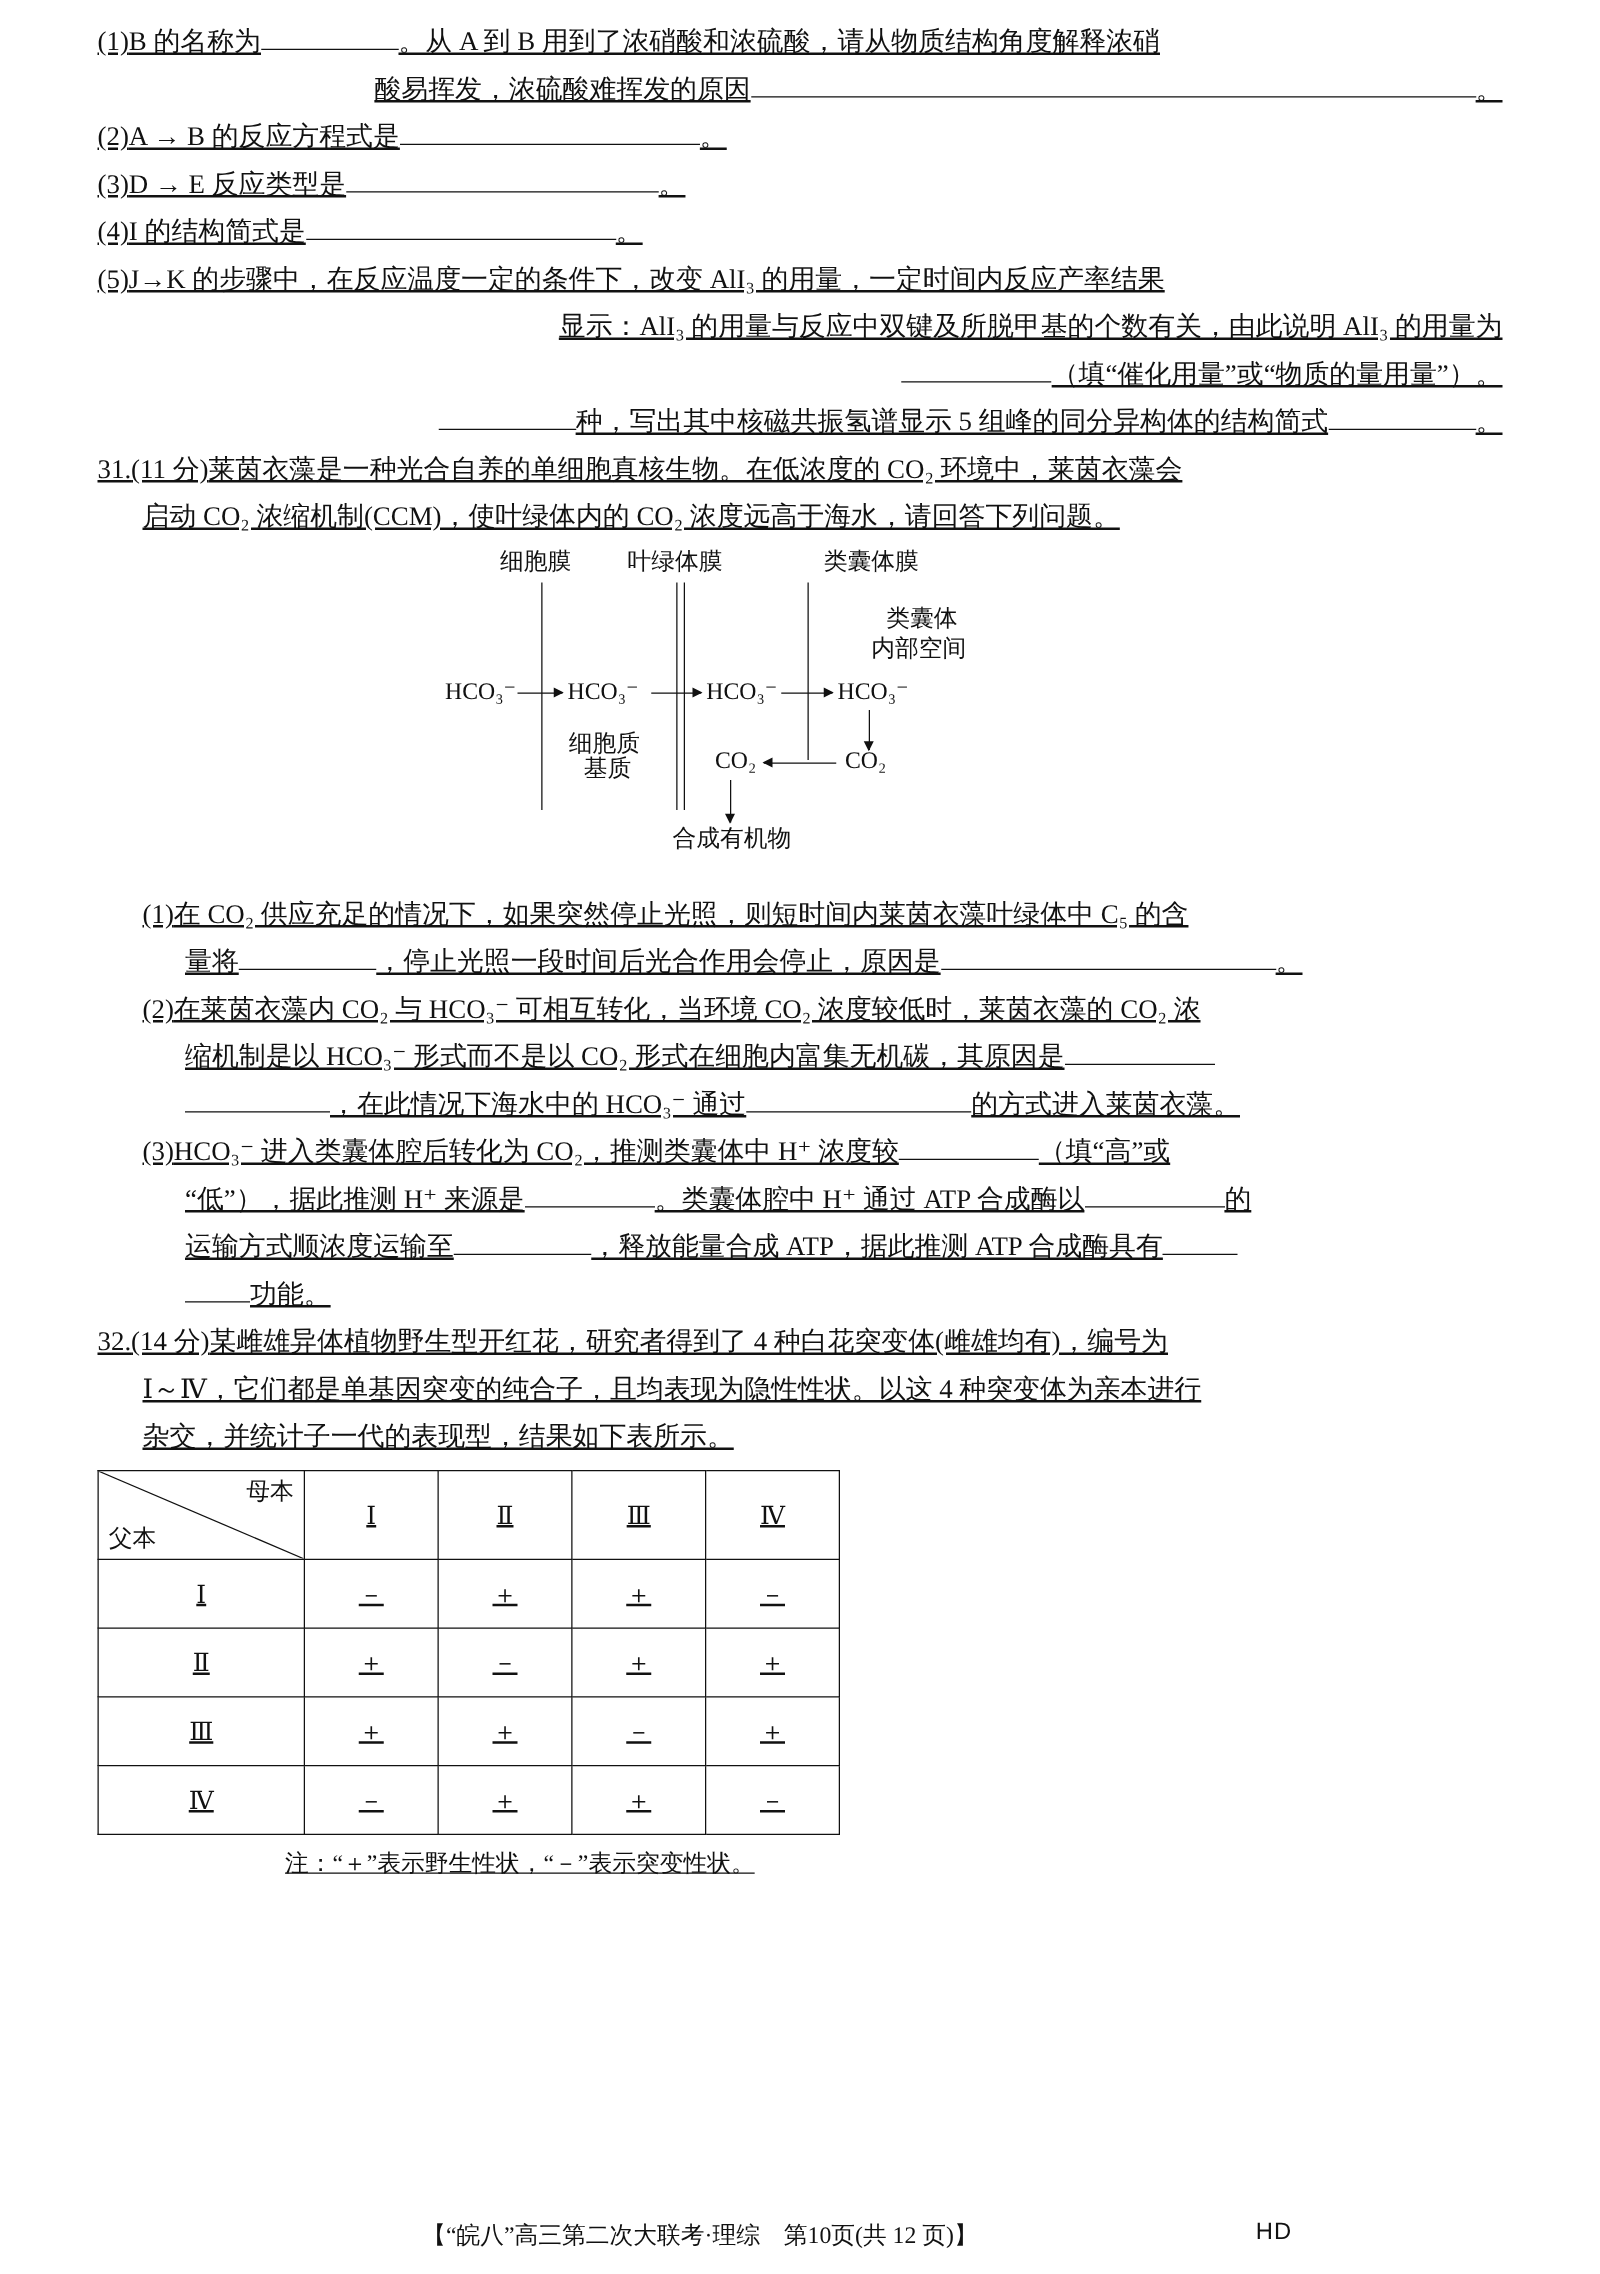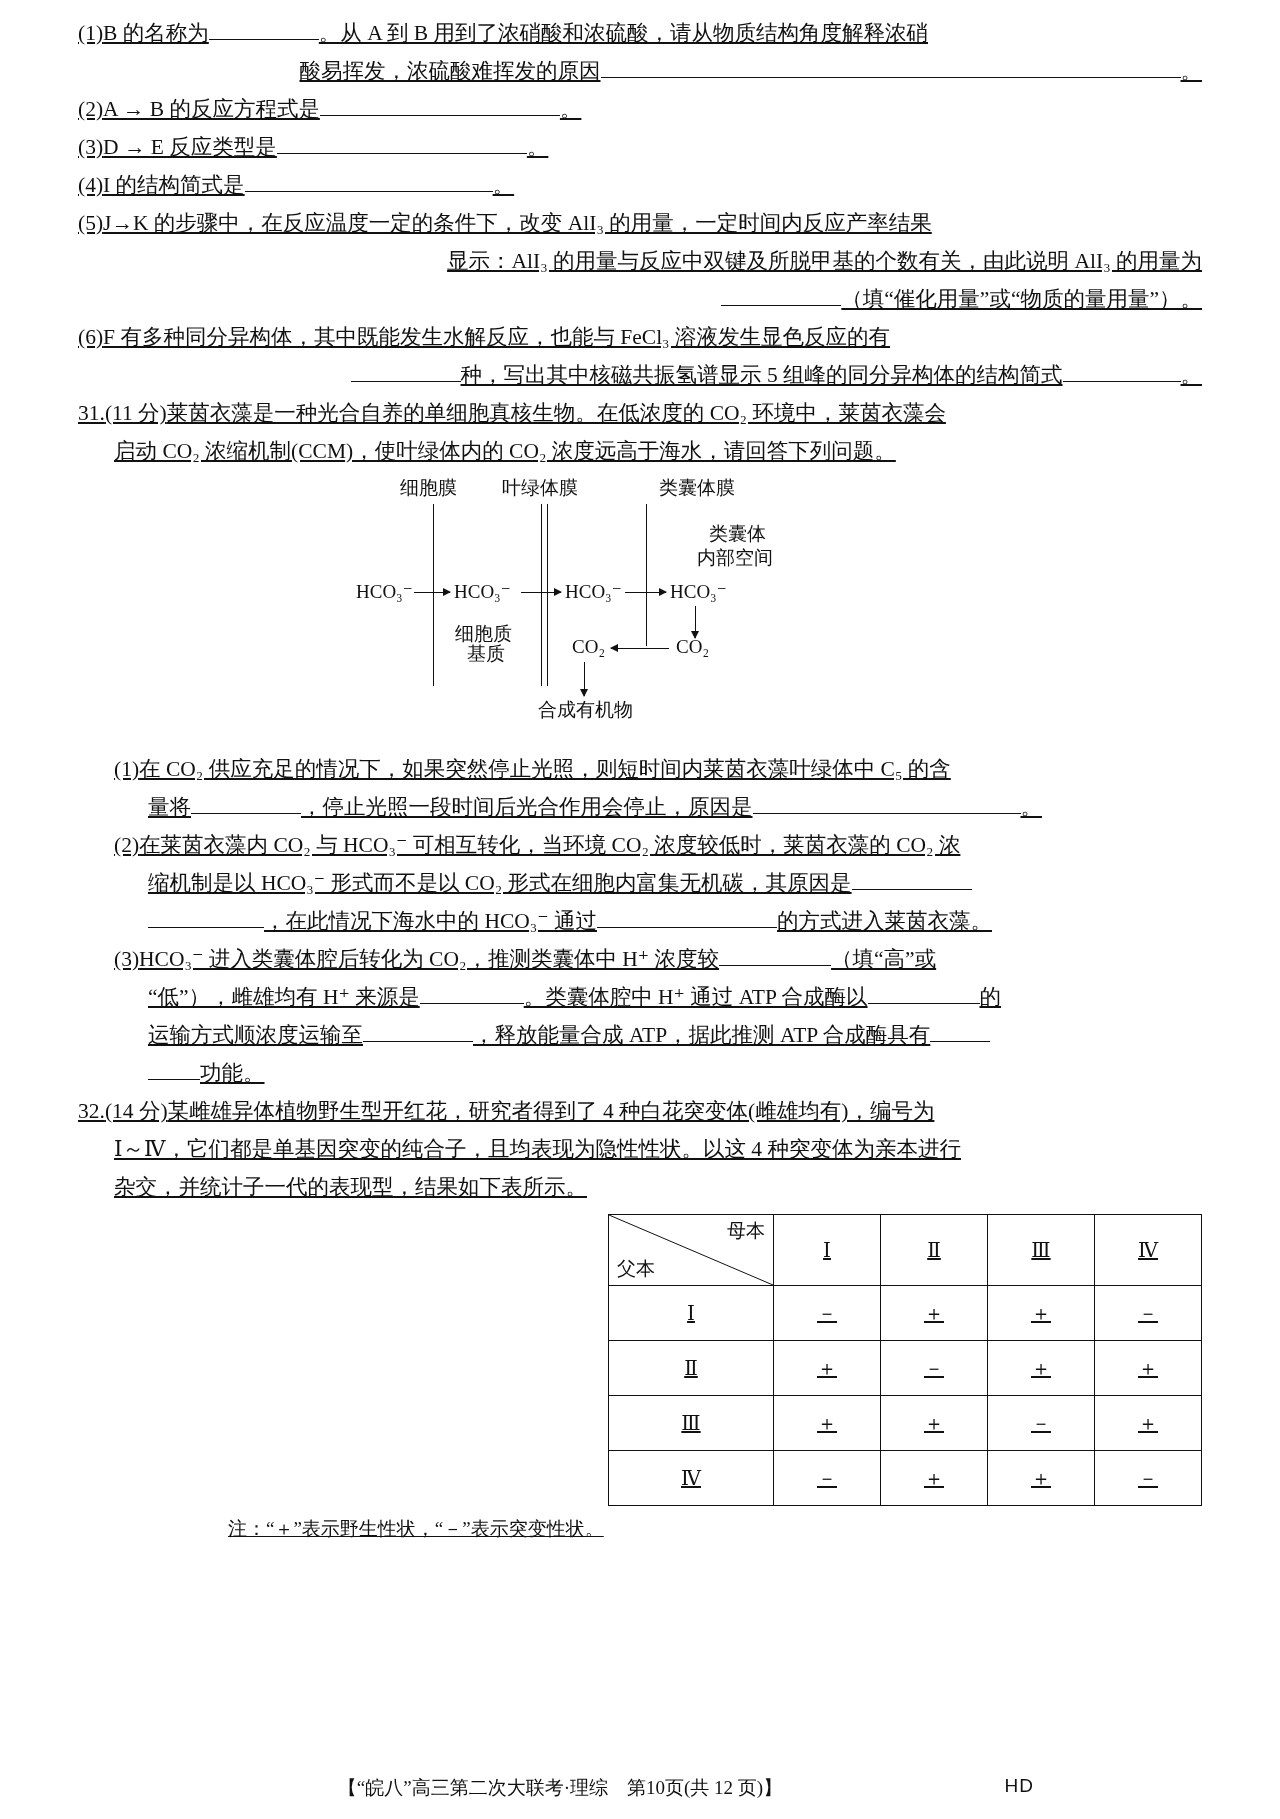--- a/index.html
+++ b/index.html
@@ -92,21 +92,21 @@
   }
   .chem{
     position:absolute;
     font-size:19px;
     white-space:nowrap;
   }
 
   
   .tbl-wrap{
     display:flex;
-    justify-content:flex-end;
+    justify-content:flex-start;
     margin-top:8px;
   }
   table.cross{
     border-collapse:collapse;
     font-size:20px;
   }
   table.cross td{
     border:1px solid #111;
     width:104px;
     height:52px;
@@ -190,23 +190,20 @@
     <div class="line">
       <span>(5)</span><span>J→K 的步骤中，在反应温度一定的条件下，改变 AlI₃ 的用量，一定时间内反应产率结果</span>
     </div>
     <div class="line hang">
       <span>显示：AlI₃ 的用量与反应中双键及所脱甲基的个数有关，由此说明 AlI₃ 的用量为</span>
     </div>
     <div class="line hang">
       <span class="blank" style="width:120px"></span><span>（填“催化用量”或“物质的量用量”）。</span>
     </div>
 
-    <div class="line">
-      <span>(6)</span><span>F 有多种同分异构体，其中既能发生水解反应，也能与 FeCl₃ 溶液发生显色反应的有</span>
-    </div>
     <div class="line hang">
       <span class="blank" style="width:110px"></span><span>种，写出其中核磁共振氢谱显示 5 组峰的同分异构体的结构简式</span><span class="blank" style="width:118px"></span><span>。</span>
     </div>
   </div>
 
   <div class="q-block">
     <div class="line" style="padding-left:0;text-indent:-36px;margin-left:36px">
       <span>31.</span><span>(11 分)</span><span>莱茵衣藻是一种光合自养的单细胞真核生物。在低浓度的 CO₂ 环境中，莱茵衣藻会</span>
     </div>
     <div class="line" style="padding-left:36px">
@@ -264,21 +261,21 @@
       <span>缩机制是以 HCO₃⁻ 形式而不是以 CO₂ 形式在细胞内富集无机碳，其原因是</span><span class="blank" style="width:120px"></span>
     </div>
     <div class="line" style="padding-left:70px">
       <span class="blank" style="width:116px"></span><span>，在此情况下海水中的 HCO₃⁻ 通过</span><span class="blank" style="width:180px"></span><span>的方式进入莱茵衣藻。</span>
     </div>
 
     <div class="line" style="padding-left:36px">
       <span>(3)</span><span>HCO₃⁻ 进入类囊体腔后转化为 CO₂，推测类囊体中 H⁺ 浓度较</span><span class="blank" style="width:112px"></span><span>（填“高”或</span>
     </div>
     <div class="line" style="padding-left:70px">
-      <span>“低”），雌雄均有 H⁺ 来源是</span><span class="blank" style="width:104px"></span><span>。类囊体腔中 H⁺ 通过 ATP 合成酶以</span><span class="blank" style="width:112px"></span><span>的</span>
+      <span>“低”），据此推测 H⁺ 来源是</span><span class="blank" style="width:104px"></span><span>。类囊体腔中 H⁺ 通过 ATP 合成酶以</span><span class="blank" style="width:112px"></span><span>的</span>
     </div>
     <div class="line" style="padding-left:70px">
       <span>运输方式顺浓度运输至</span><span class="blank" style="width:110px"></span><span>，释放能量合成 ATP，据此推测 ATP 合成酶具有</span><span class="blank" style="width:60px"></span>
     </div>
     <div class="line" style="padding-left:70px">
       <span class="blank" style="width:52px"></span><span>功能。</span>
     </div>
   </div>
 
   <div class="q-block">

